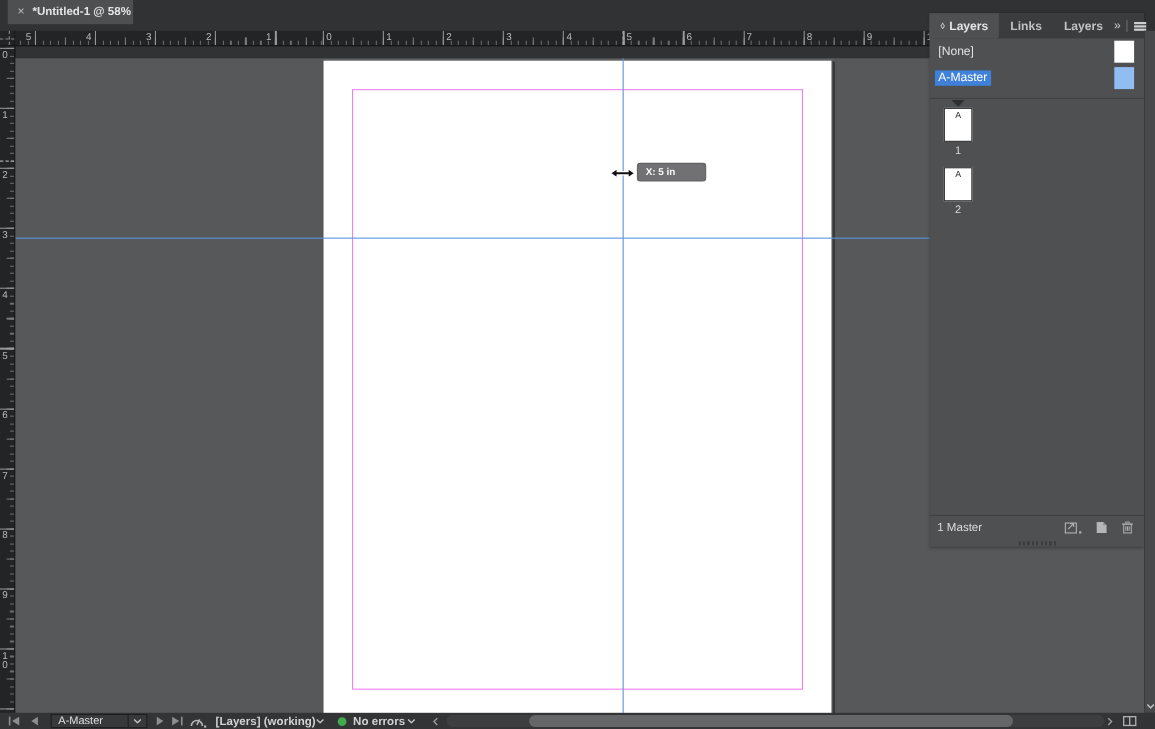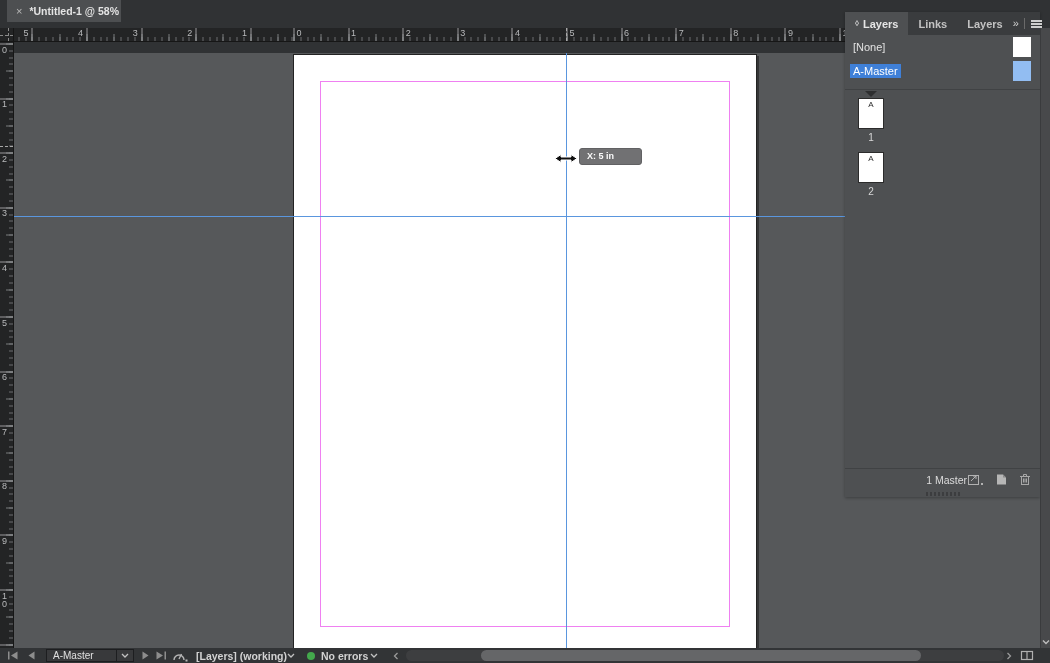--- a/index.html
+++ b/index.html
@@ -95,21 +95,21 @@
     border:1px solid #2b2b2b; text-align:center; }
   .thumb .mletter { font-size:8px; color:#2a2a2a; line-height:9px; display:block; margin-top:1px; }
   #thumb-1 { top:86px; }
   #thumb-2 { top:140px; }
   .pagenum { position:absolute; left:13px; width:26px; text-align:center; font-size:10px;
     color:#d8d8d8; }
   #pagenum-1 { top:120px; }
   #pagenum-2 { top:174px; }
 
   #panel-footer { position:absolute; left:0; right:0; bottom:7px; height:22px;
-    border-top:1px solid #404244; display:flex; align-items:center;text-align:right; }
+    border-top:1px solid #404244; display:flex; align-items:center; }
   #panel-footer .count { font-size:10.5px; color:#dcdcdc; margin-left:7px; flex:1; }
   #panel-footer .ficons { display:flex; align-items:center; gap:11px; margin-right:9px; }
   #panel-grip { position:absolute; left:50%; bottom:1px; transform:translateX(-50%);
     width:34px; height:4px;
     background:repeating-linear-gradient(90deg,#3c3d3f 0 2px,transparent 2px 4px); }
 
   
   #v-scroll { position:absolute; left:1040px; top:28px; width:10px; height:620px; background:#48494b;
     border-left:1px solid #3a3b3d; }
   #v-scroll .down { position:absolute; bottom:3px; left:1px; }

